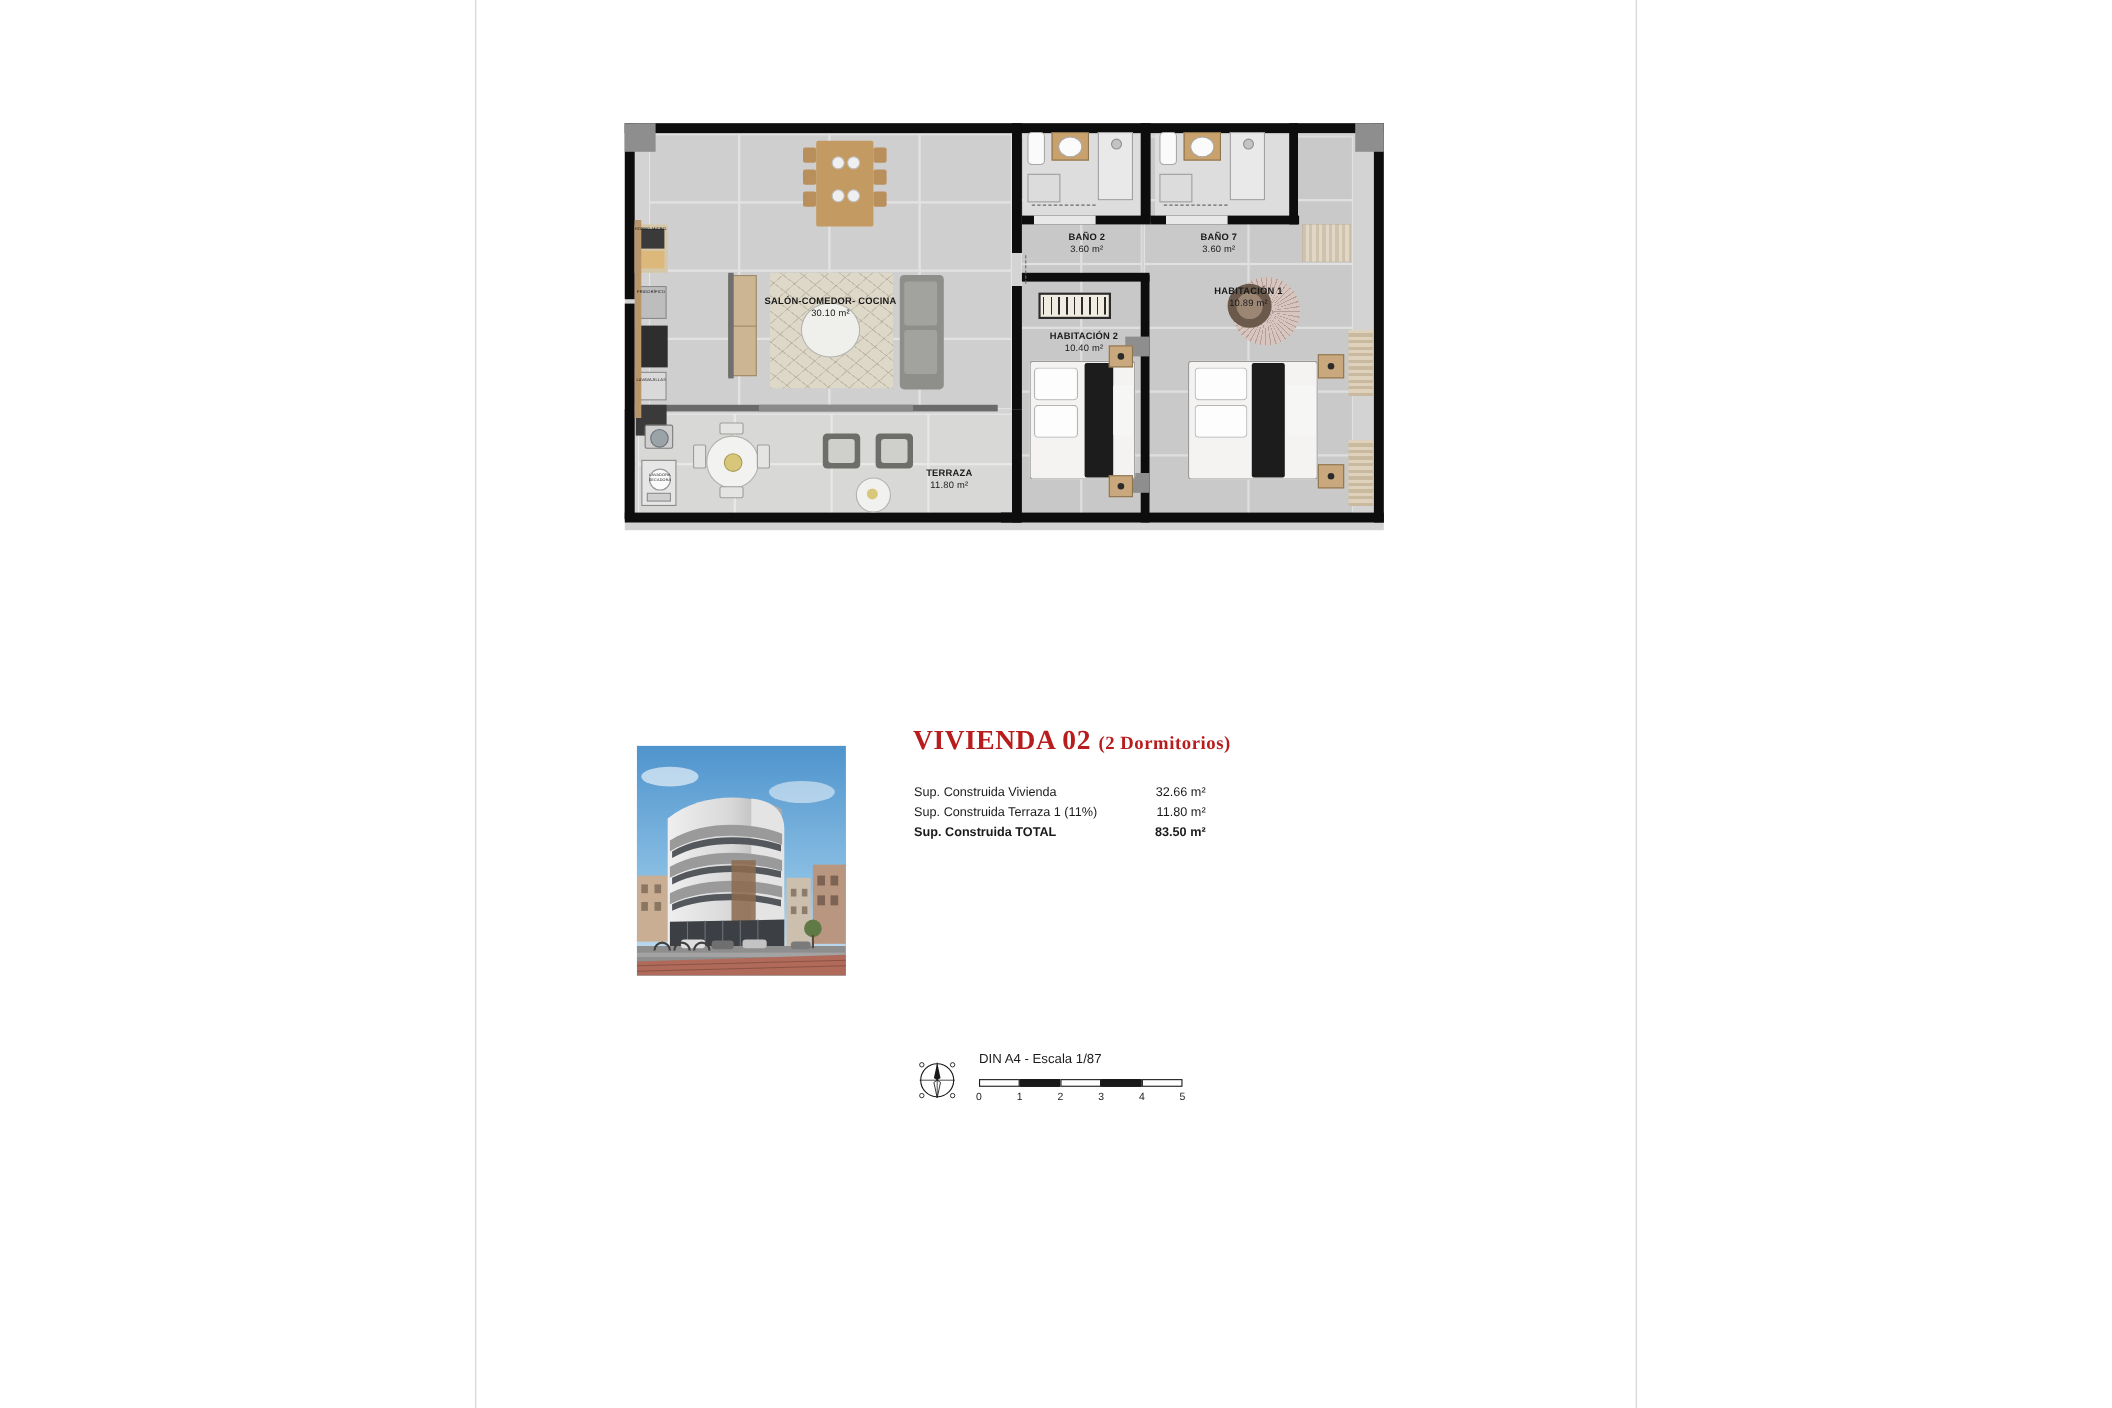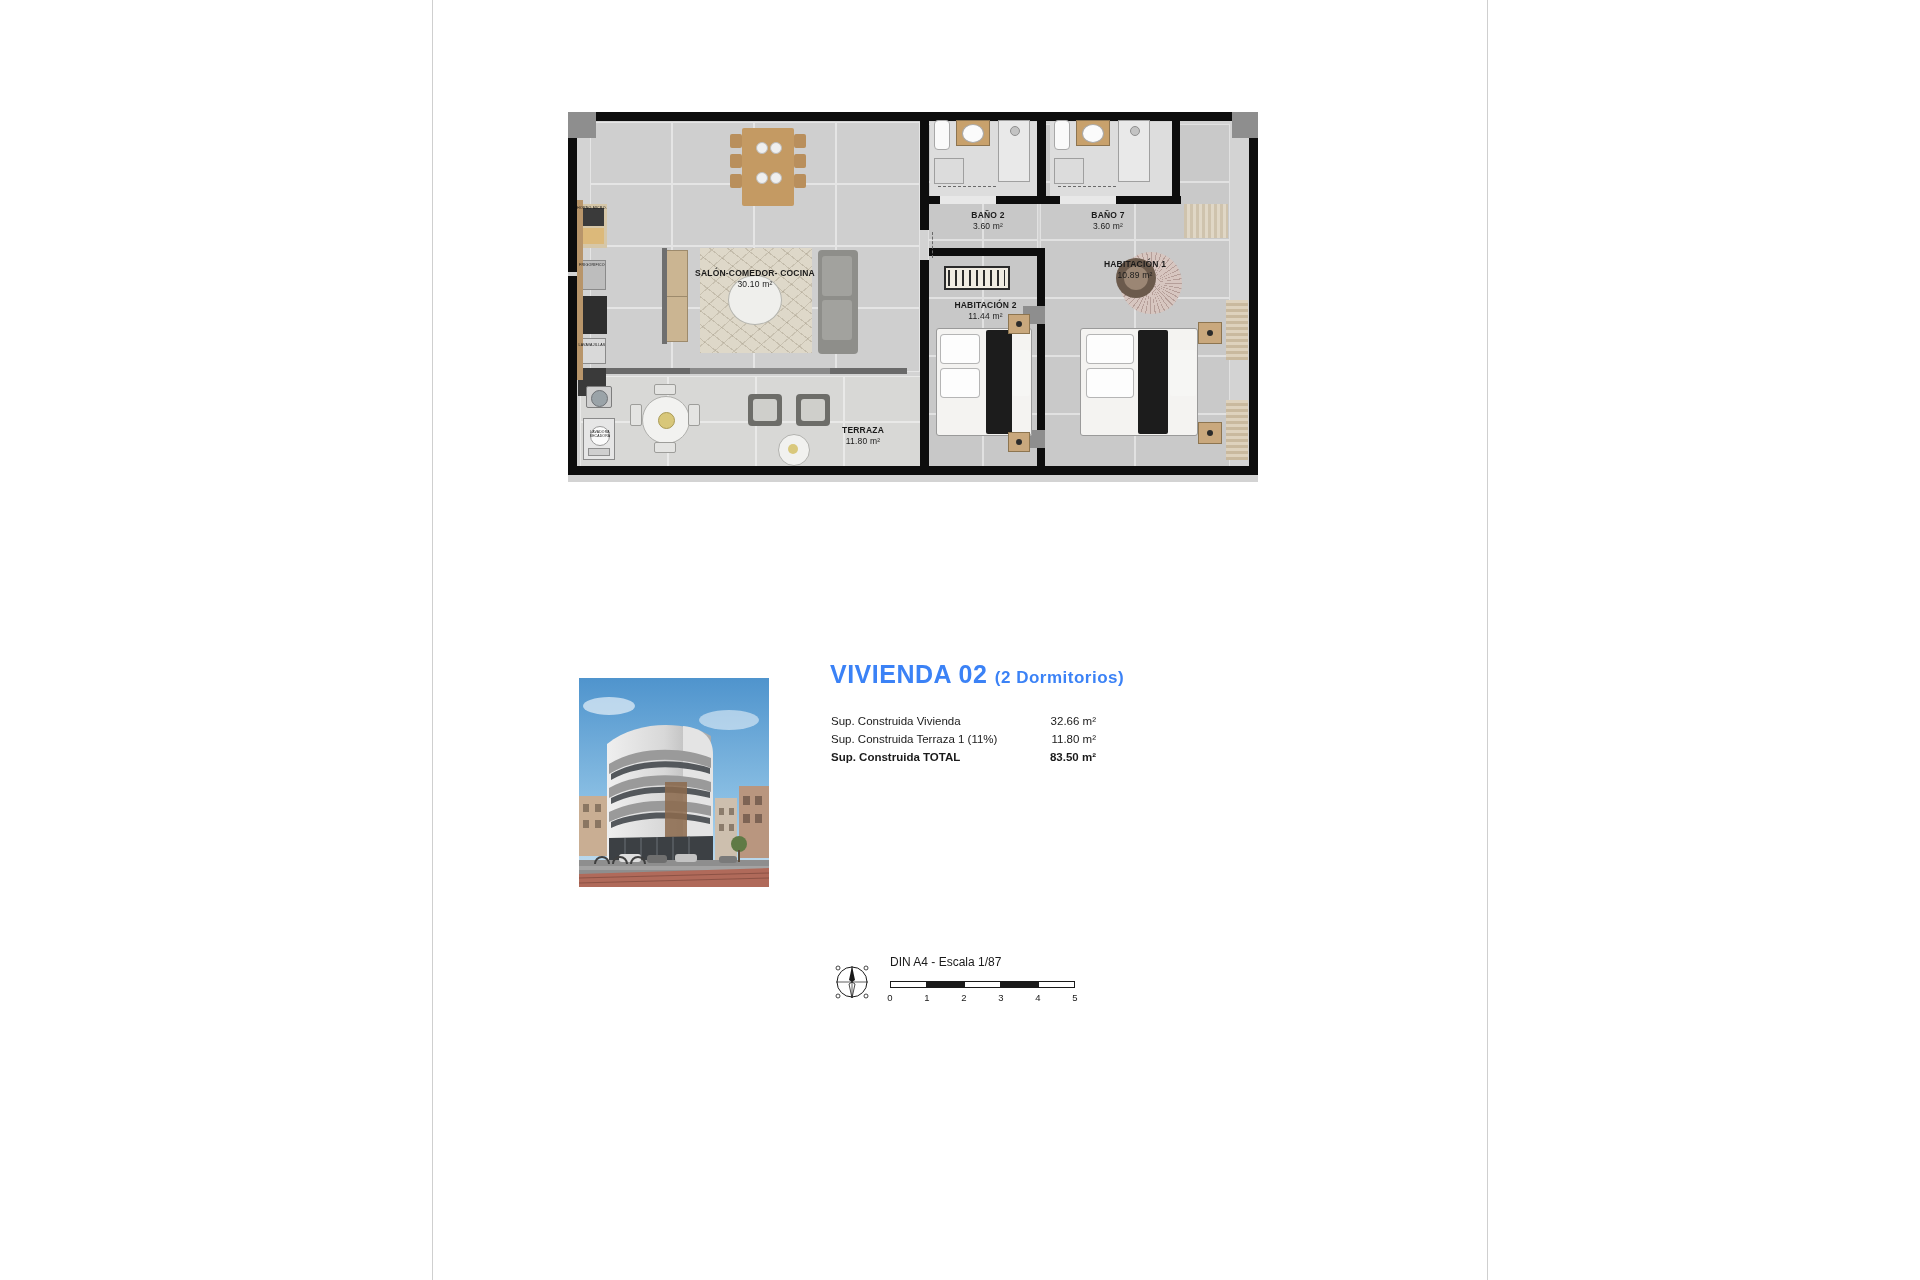--- a/index.html
+++ b/index.html
@@ -50,22 +50,22 @@
   .white{position:absolute;background:#fafafa;border-radius:2px;}
   .circle{position:absolute;border-radius:50%;}
 
   
   .photo{
     position:absolute;left:146px;top:678px;width:190px;height:209px;
     overflow:hidden;background:#8fb8d8;
   }
   .title{
     position:absolute;left:397px;top:660px;
-    font-size:25px;font-weight:700;color:#3b82f6;letter-spacing:.5px;
-    font-family:Liberation Sans, sans-serif;
+    font-size:25px;font-weight:700;color:#b91c1c;letter-spacing:.5px;
+    font-family:Liberation Serif, serif;
     white-space:nowrap;
   }
   .title .sub{font-size:17px;font-weight:700;}
   .sumtable{position:absolute;left:398px;top:712px;width:265px;font-size:11.5px;color:#1a1a1a;}
   .sumrow{display:flex;justify-content:space-between;line-height:18px;}
   .sumrow .k{white-space:nowrap;}
   .sumrow .v{white-space:nowrap;}
   .sumrow.total .k b{font-weight:700;}
   .sumrow.total .v{font-weight:700;}
 
@@ -329,21 +329,21 @@
         <div><b>BAÑO 7</b></div>
         <div class="a">3.60 m²</div>
       </div>
 
       <div class="lbl" style="left:505px;top:159px;width:160px;">
         <div><b>HABITACIÓN 1</b></div>
         <div class="a">10.89 m²</div>
       </div>
       <div class="lbl" style="left:378px;top:200px;width:115px;">
         <div><b>HABITACIÓN 2</b></div>
-        <div class="a">11.44 m²</div>
+        <div class="a">10.40 m²</div>
       </div>
       <div class="lbl" style="left:258px;top:325px;width:110px;">
         <div><b>TERRAZA</b></div>
         <div class="a">11.80 m²</div>
       </div>
     </div>
   </div>
 
   <div class="photo">
     <svg width="190" height="209" viewBox="0 0 190 209" preserveAspectRatio="none" aria-hidden="true">

